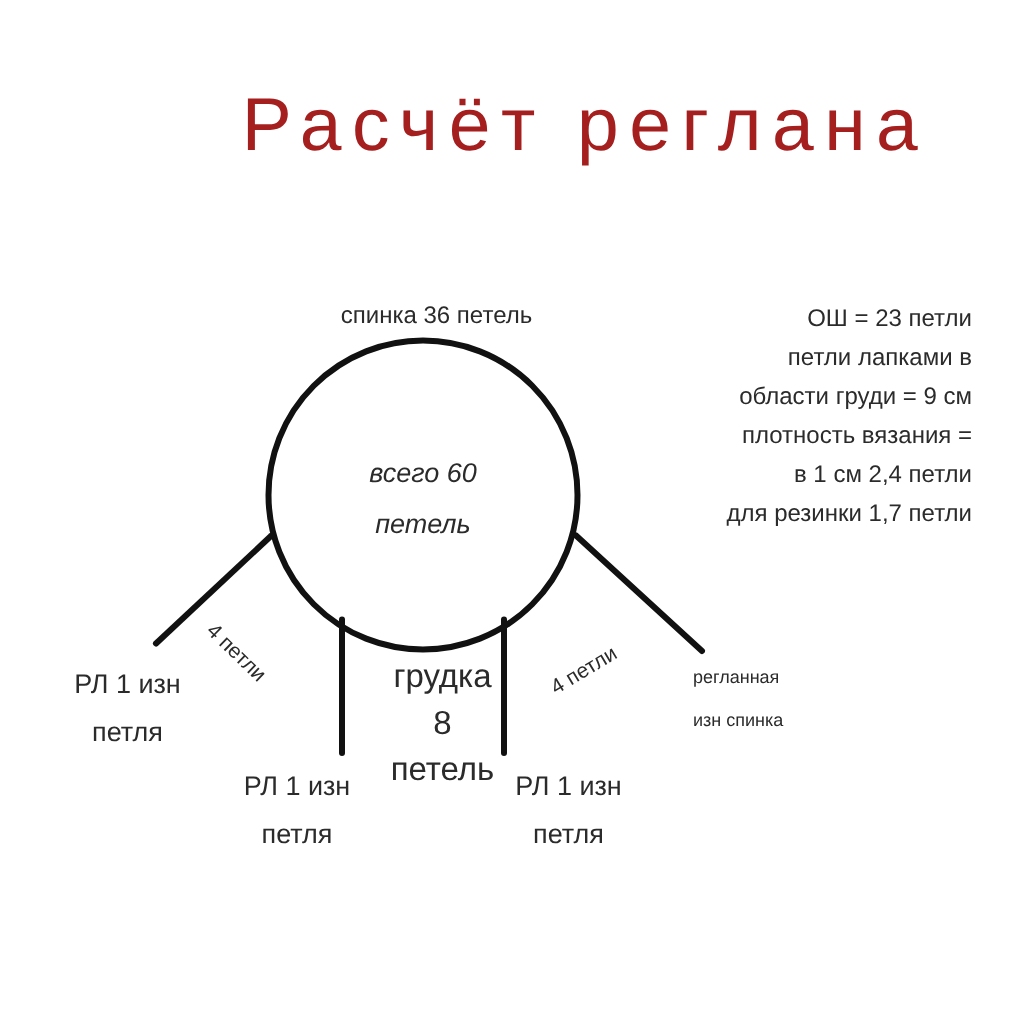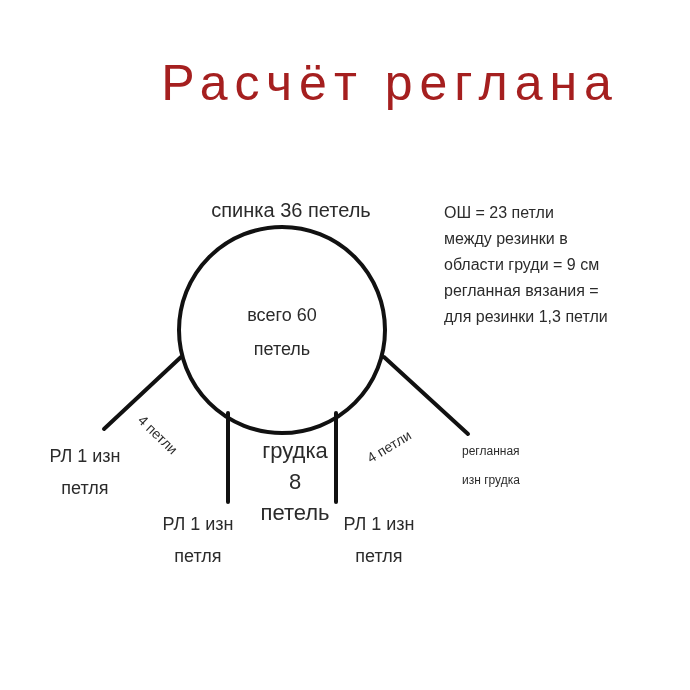--- a/index.html
+++ b/index.html
@@ -50,38 +50,39 @@
     line-height: 25px;
     color: #2b2b2b;
     white-space: nowrap;
     text-align: center;
   }
 
   #label-spinka {
     left: 150px;
     top: 198px;
     width: 282px;
-    font-size: 20px;
+    font-size: 16px;
     text-align: center;
   }
 
   #label-vsego {
     left: 212px;
     top: 298px;
     width: 140px;
     font-size: 18px;
     line-height: 34px;
+    font-style: italic;
   }
 
   #info-block {
     position: absolute;
-    left: 444px;
+    left: 420px;
     top: 200px;
     width: 228px;
-    text-align: left;
+    text-align: right;
     font-size: 16px;
     line-height: 26px;
     color: #2b2b2b;
   }
   #info-block div { white-space: nowrap; }
 
   #label-rl-left {
     left: 10px;
     top: 440px;
     width: 150px;
@@ -165,24 +166,25 @@
 
   <div class="lbl" id="label-spinka">спинка 36 петель</div>
 
   <div class="lbl" id="label-vsego">
     <div>всего 60</div>
     <div>петель</div>
   </div>
 
   <div id="info-block">
     <div>ОШ = 23 петли</div>
-    <div>между резинки в</div>
+    <div>петли лапками в</div>
     <div>области груди = 9 см</div>
-    <div>регланная вязания =</div>
-    <div>для резинки 1,3 петли</div>
+    <div>плотность вязания =</div>
+    <div>в 1 см 2,4 петли</div>
+    <div>для резинки 1,7 петли</div>
   </div>
 
   <div class="rot" id="petli-left">4 петли</div>
   <div class="rot" id="petli-right">4 петли</div>
 
   <div class="lbl" id="label-rl-left">
     <div>РЛ 1 изн</div>
     <div>петля</div>
   </div>
 
@@ -197,16 +199,16 @@
     <div>петля</div>
   </div>
 
   <div class="lbl" id="label-rl-c2">
     <div>РЛ 1 изн</div>
     <div>петля</div>
   </div>
 
   <div class="lbl" id="label-reglan">
     <div>регланная</div>
-    <div>изн грудка</div>
+    <div>изн спинка</div>
   </div>
 
 </div>
 
 </body></html>

